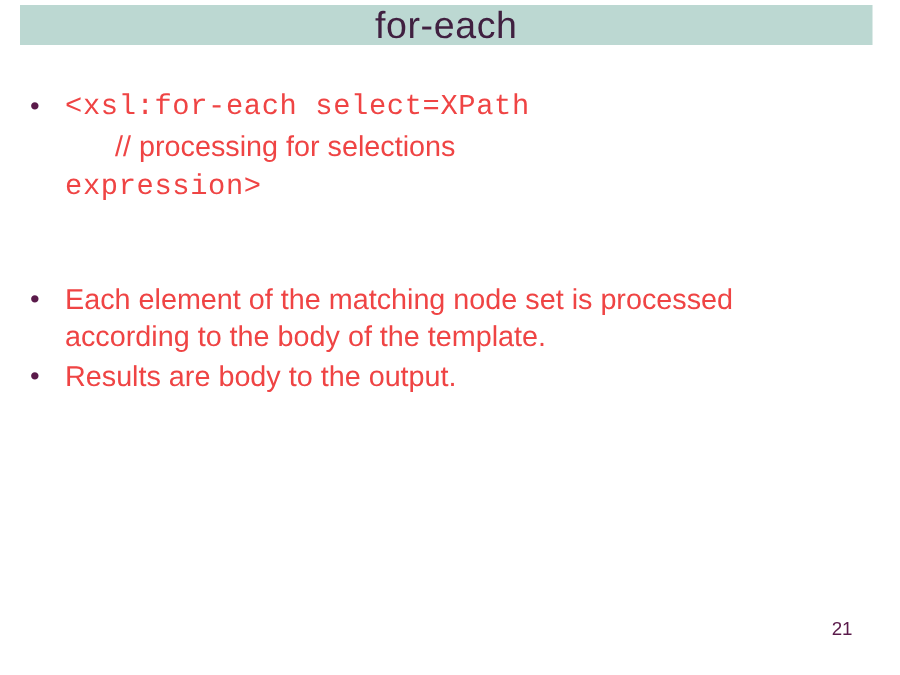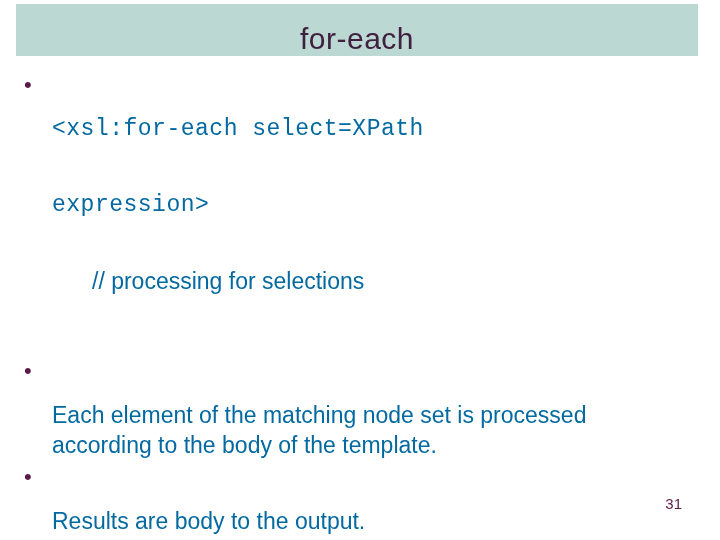--- a/index.html
+++ b/index.html
@@ -15,24 +15,24 @@
     width: 720px;
     height: 540px;
     position: relative;
     box-sizing: border-box;
   }
   .title-bar {
     position: absolute;
     top: 4px;
     left: 16px;
     right: 22px;
-    height: 52px;
+    height: 32px;
     background: #bcd8d2;
     display: flex;
-    align-items: flex-end;
+    align-items: flex-start;
     justify-content: center;
   }
   .title-text {
     color: #402040;
     font-size: 30px;
     font-weight: 400;
     letter-spacing: 0.5px;
   }
   .content {
     position: absolute;
@@ -49,22 +49,21 @@
     width: 28px;
     flex: 0 0 28px;
     font-size: 22px;
     color: #5a1a4a;
     line-height: 30px;
     text-align: left;
   }
   .line-text {
     font-size: 23px;
     line-height: 30px;
-    color: #0369a1;
-    margin-top: 44px;
+    color: #ef4444;
   }
   .mono {
     font-family: "Courier New", Courier, monospace;
     letter-spacing: 0.5px;
   }
   .sans {
     font-family: Verdana, Geneva, sans-serif;
   }
   .indent-2 { padding-left: 68px; }
   .block2 {
@@ -86,36 +85,36 @@
   <div class="title-bar">
     <span class="title-text">for-each</span>
   </div>
 
   <div class="content">
 
     <div class="bullet-line">
       <span class="bullet">•</span>
       <span class="line-text mono">&lt;xsl:for-each select=XPath</span>
     </div>
+    <div class="bullet-line indent-2">
+      <span class="line-text sans">// processing for selections</span>
+    </div>
     <div class="bullet-line">
       <span class="bullet"></span>
       <span class="line-text mono">expression&gt;</span>
-    </div>
-    <div class="bullet-line indent-2">
-      <span class="line-text sans">// processing for selections</span>
     </div>
 
     <div class="block2">
       <div class="bullet-line">
         <span class="bullet">•</span>
         <span class="line-text sans">Each element of the matching node set is processed according to the body of the template.</span>
       </div>
       <div class="bullet-line">
         <span class="bullet">•</span>
         <span class="line-text sans">Results are body to the output.</span>
       </div>
     </div>
 
   </div>
 
-  <div class="page-number">31</div>
+  <div class="page-number">21</div>
 
 </div>
 
 </body></html>

